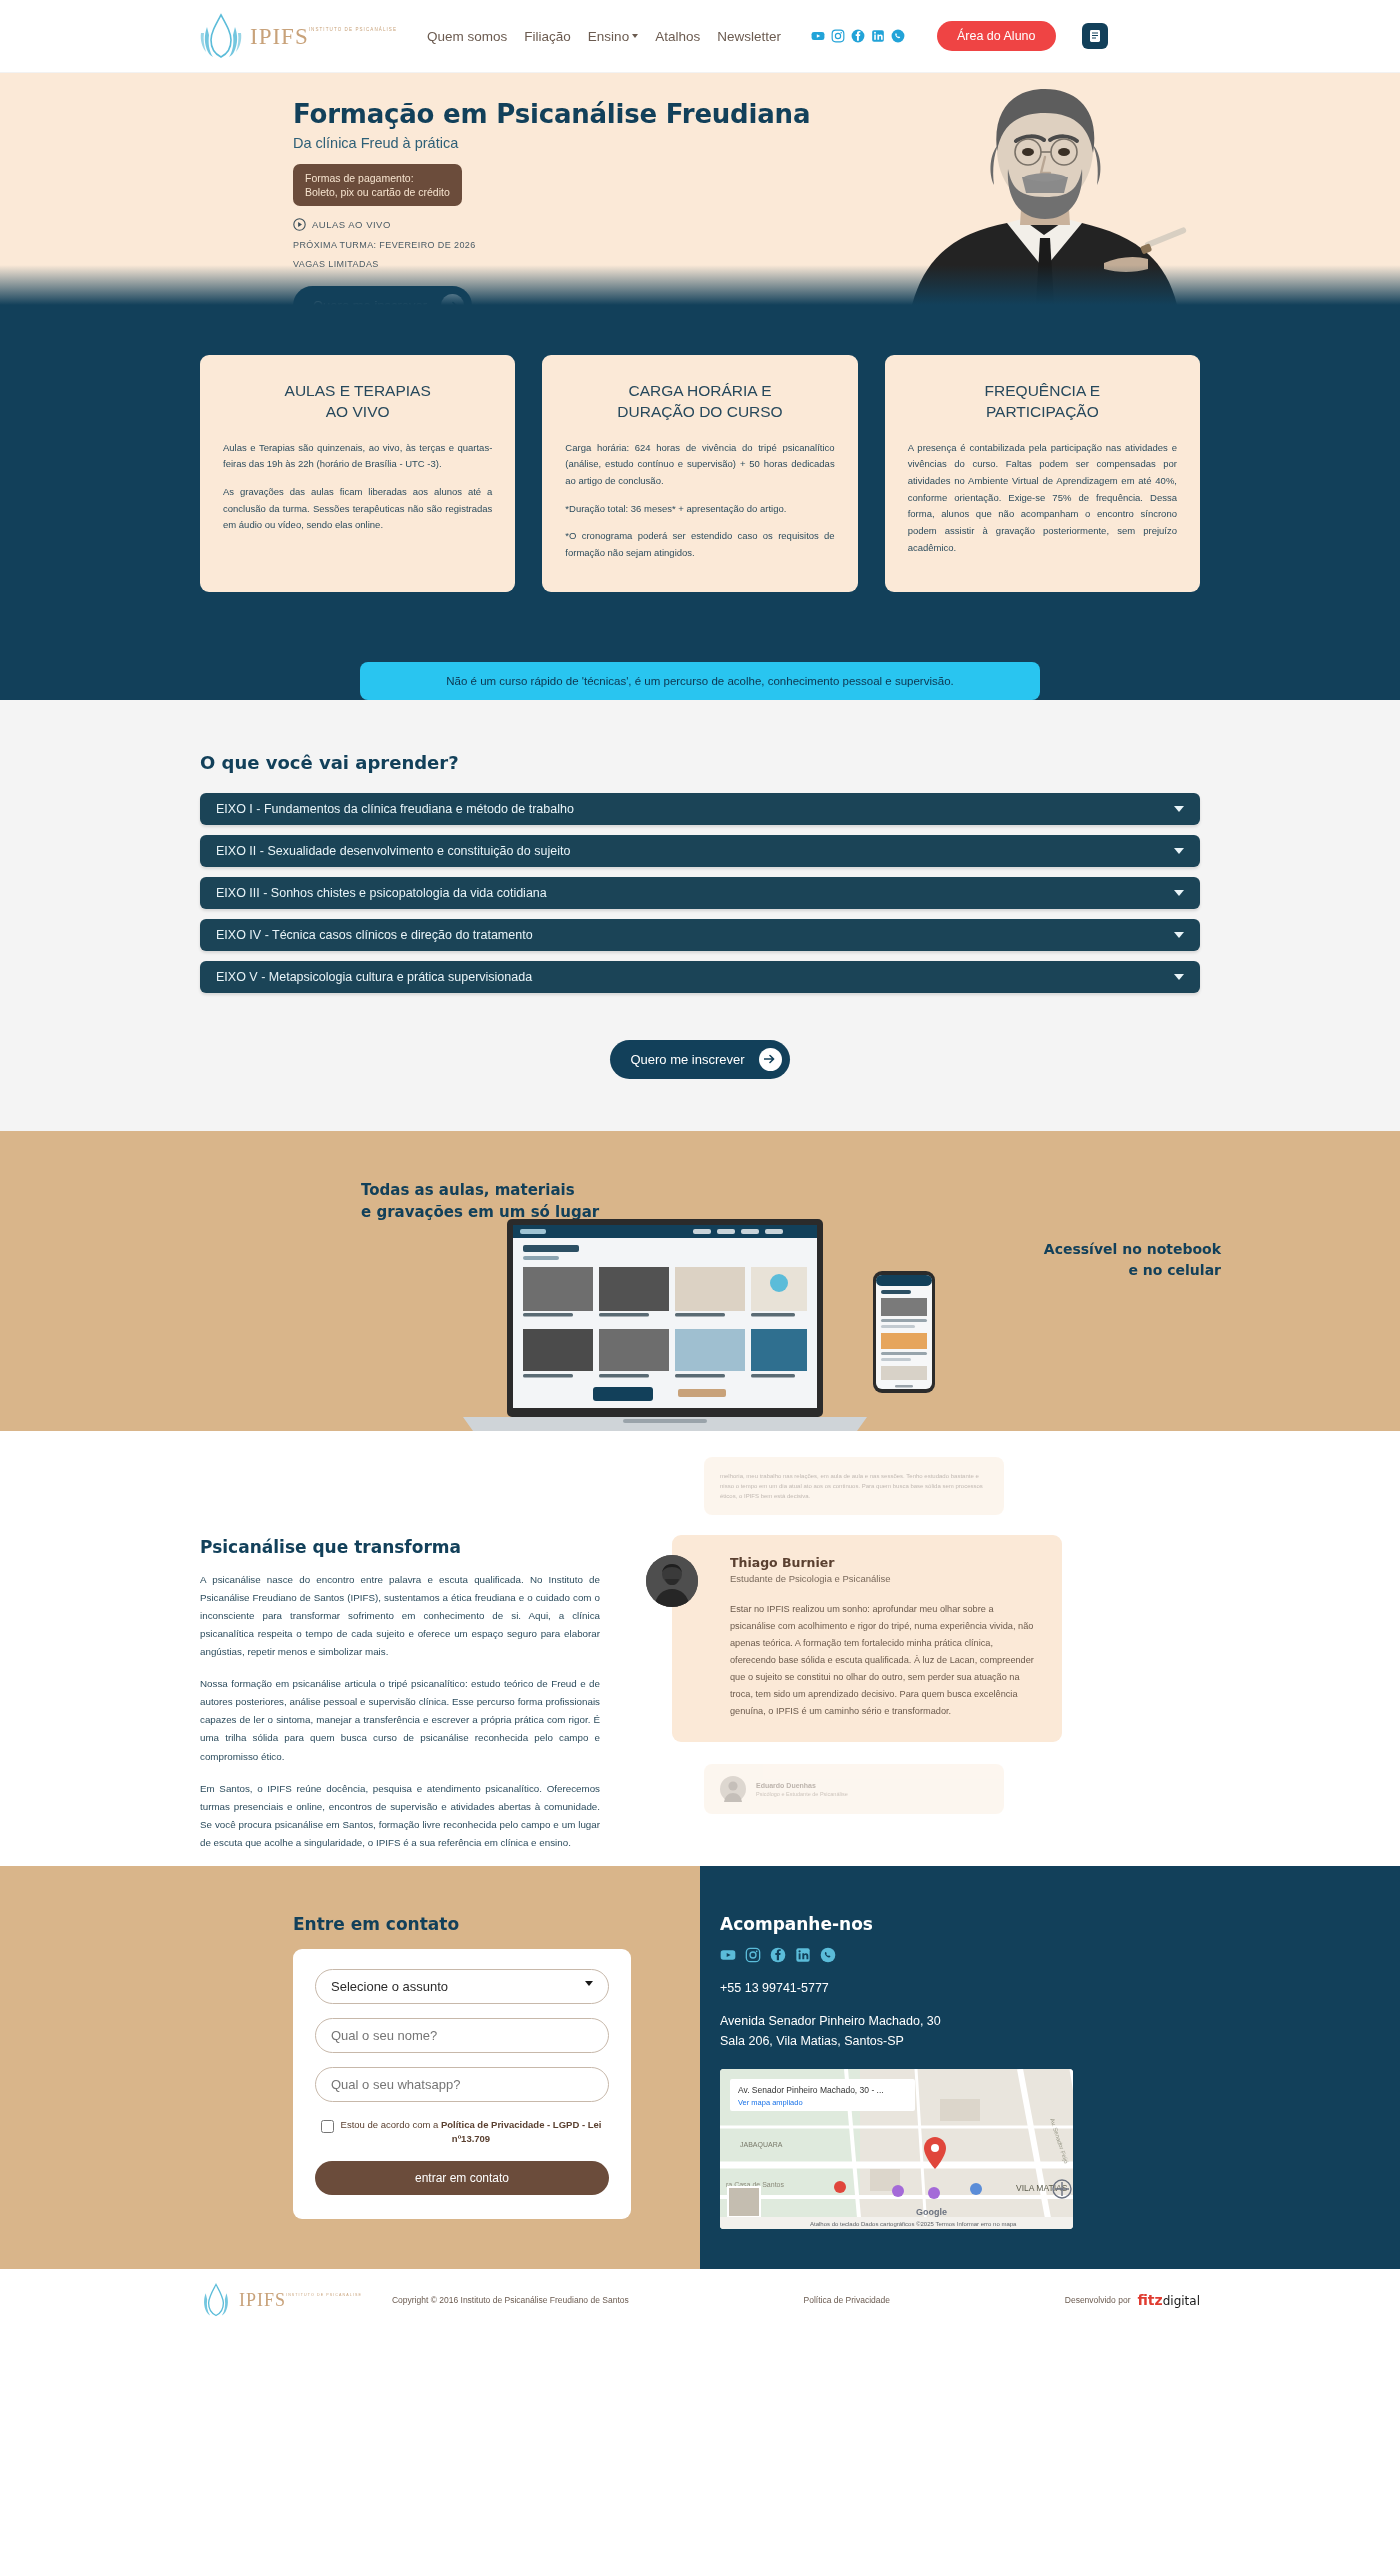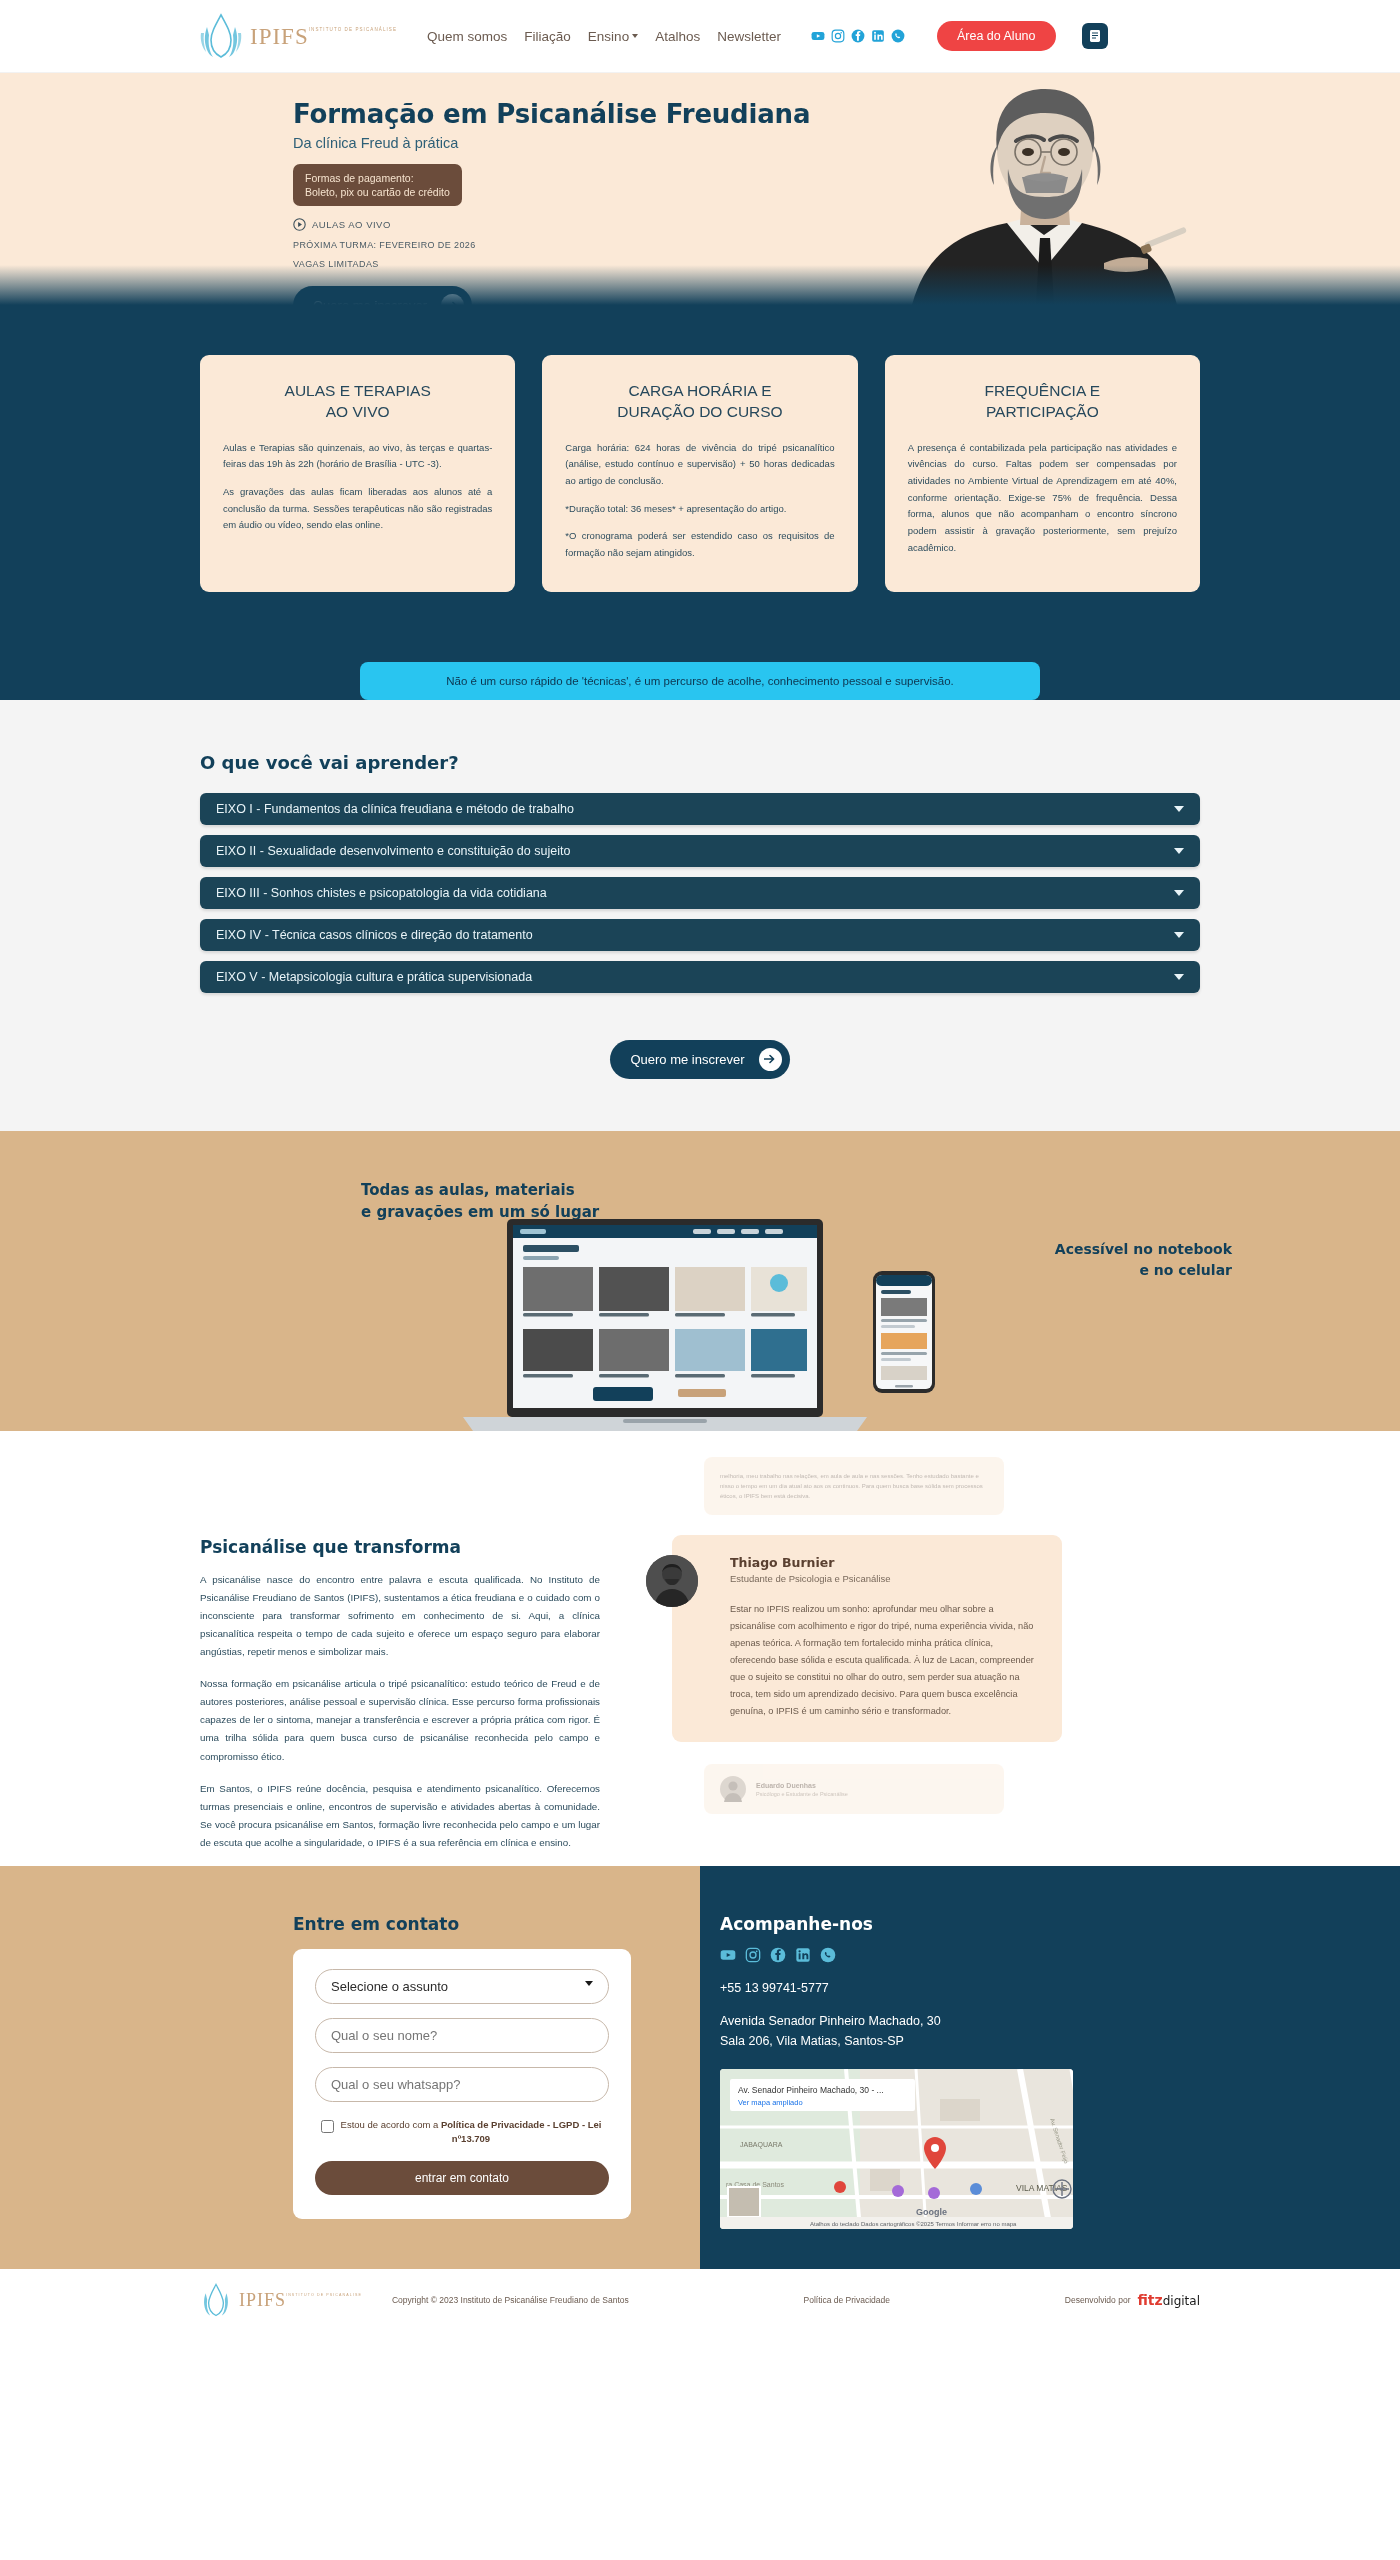--- a/index.html
+++ b/index.html
@@ -118,21 +118,21 @@
   .acc-caret { width:0;height:0;border-left:5px solid transparent;border-right:5px solid transparent;border-top:6px solid #e9f4f8;}
   .learn-cta-row { display:flex; justify-content:center; margin-top:30px; }
 
   
   .platform { background:#d9b58a; padding:46px 0 0; position:relative; height:300px; overflow:hidden;}
   .plat-title {
     position:absolute; left:361px; top:48px; font-size:15px; font-weight:700;
     color:#12405a; line-height:1.5; font-family:"DejaVu Sans", sans-serif;
   }
   .plat-right {
-    position:absolute; right:168px; top:108px; font-size:14px; font-weight:700;
+    position:absolute; right:179px; top:108px; font-size:14px; font-weight:700;
     color:#12405a; line-height:1.5; text-align:right; font-family:"DejaVu Sans", sans-serif;
   }
   .laptop { position:absolute; left:463px; top:88px; }
   .phone { position:absolute; left:873px; top:140px; }
 
   
   .article { background:#fff; padding:18px 0 0; position:relative; }
   .article-inner { width:1000px; margin:0 auto; display:flex; gap:44px; position:relative;}
   .art-left { width:400px; padding-top:88px; }
   .art-left h2 { font-size:17px; font-weight:700; color:#12405a; margin-bottom:14px; font-family:"DejaVu Sans", sans-serif;}
@@ -644,21 +644,21 @@
         <svg width="32" height="34" viewBox="0 0 42 46">
           <path d="M21 2 C15 13 11 20 11 27 C11 35 15 41 21 44 C27 41 31 35 31 27 C31 20 27 13 21 2 Z" fill="none" stroke="#5bbcd9" stroke-width="1.8"></path>
           <path d="M7 14 C4 22 4 31 8 39 C9 41 11 43 13 44 C9 38 8 30 9 22 Z" fill="#5bbcd9" opacity=".85"></path>
           <path d="M35 14 C38 22 38 31 34 39 C33 41 31 43 29 44 C33 38 34 30 33 22 Z" fill="#5bbcd9" opacity=".85"></path>
         </svg>
         <div class="logo-text">
           <div class="logo-title" style="font-size:18px">IPIFS</div>
           <div class="logo-sub" style="font-size:3.6px">INSTITUTO DE PSICANÁLISE</div>
         </div>
       </div>
-      <div class="copy">Copyright © 2023 Instituto de Psicanálise Freudiano de Santos</div>
+      <div class="copy">Copyright © 2016 Instituto de Psicanálise Freudiano de Santos</div>
       <a class="privacy" href="#">Política de Privacidade</a>
       <div class="devby">
         <span>Desenvolvido por</span>
         <span class="fitz"><span>fitz</span><span style="color:#1b1b1b;font-weight:400;font-size:12px">digital</span></span>
       </div>
     </div>
   </div>
 
   <div class="wa-float">
     <svg width="20" height="20" viewBox="0 0 24 24">

